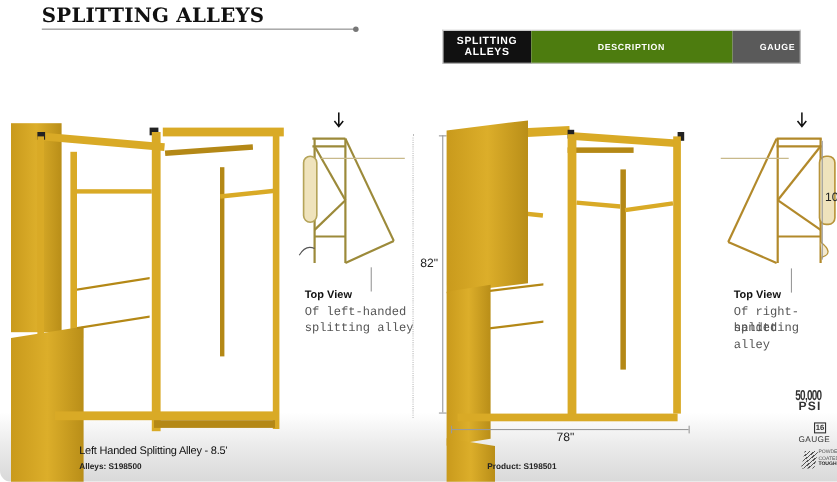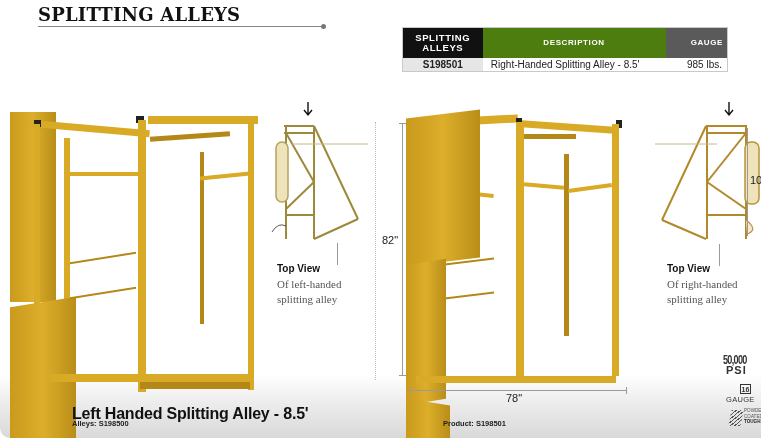--- a/index.html
+++ b/index.html
@@ -38,25 +38,25 @@
   .spec-table td.c2 { text-align: right; padding-right: 26px; background: #fff; }
   .spec-table td.c3 { text-align: right; padding-right: 5px; background: #fff; }
 
   
   .photo { position: absolute; }
   .panel { background: linear-gradient(to right, #c99a1c, #dcae2a 50%, #b98e18); }
   .bar { position: absolute; background: #d9aa26; }
   .bar.dark { background: #b48816; }
   .cap { position: absolute; background: #222; }
 
-  .caption-title { position: absolute; font-size: 16px; font-weight: bold; color: #111; letter-spacing: -0.2px; }
+  .caption-title { position: absolute; font-size: 10px; font-weight: normal; color: #111; letter-spacing: -0.2px; }
   .caption-sub { position: absolute; font-size: 7.5px; font-weight: bold; color: #222; }
 
   .topview-label { position: absolute; font-size: 10px; font-weight: bold; color: #111; }
-  .topview-desc { position: absolute; font-family: Liberation Serif, serif; font-size: 11px; line-height: 15px; color: #555; }
+  .topview-desc { position: absolute; font-family: Liberation Mono, monospace; font-size: 11px; line-height: 15px; color: #555; }
 
   .dim-line-v { position: absolute; width: 1px; background: #9a9a9a; }
   .dim-line-h { position: absolute; height: 1px; background: #9a9a9a; }
   .dim-tick-h { position: absolute; height: 1px; width: 7px; background: #9a9a9a; }
   .dim-tick-v { position: absolute; width: 1px; height: 7px; background: #9a9a9a; }
   .dim-label { position: absolute; font-size: 11px; color: #222; }
   .dotted-v { position: absolute; width: 0; border-left: 1px dotted #bbb; }
 
   .badge-psi-num { position: absolute; left: 723px; top: 352px; font-family: "Liberation Sans", sans-serif; font-size: 13px; font-weight: bold; letter-spacing: -1px; color: #333; transform: scaleX(0.7); transform-origin: left; }
   .badge-psi { position: absolute; left: 726px; top: 364px; font-size: 11px; font-weight: bold; color: #333; letter-spacing: 1px; }
@@ -78,25 +78,20 @@
 
   <table class="spec-table">
     <thead>
       <tr>
         <th class="c1">SPLITTING ALLEYS</th>
         <th class="c2">DESCRIPTION</th>
         <th class="c3">GAUGE</th>
       </tr>
     </thead>
     <tbody>
-      <tr>
-        <td class="c1">S198501</td>
-        <td class="c2">Right-Handed Splitting Alley - 8.5'</td>
-        <td class="c3">985 lbs.</td>
-      </tr>
     </tbody>
   </table>
 
   <div class="photo" style="left:10px;top:112px;width:260px;height:285px;">
 
     <div class="bar" style="left:22px;top:8px;width:118px;height:7px;transform:rotate(5deg);transform-origin:left;"></div>
     <div class="bar" style="left:138px;top:4px;width:110px;height:8px;"></div>
     <div class="bar dark" style="left:140px;top:22px;width:80px;height:5px;transform:rotate(-4deg);"></div>
     <div class="cap" style="left:24px;top:8px;width:7px;height:7px;"></div>
     <div class="cap" style="left:126px;top:4px;width:8px;height:7px;"></div>

